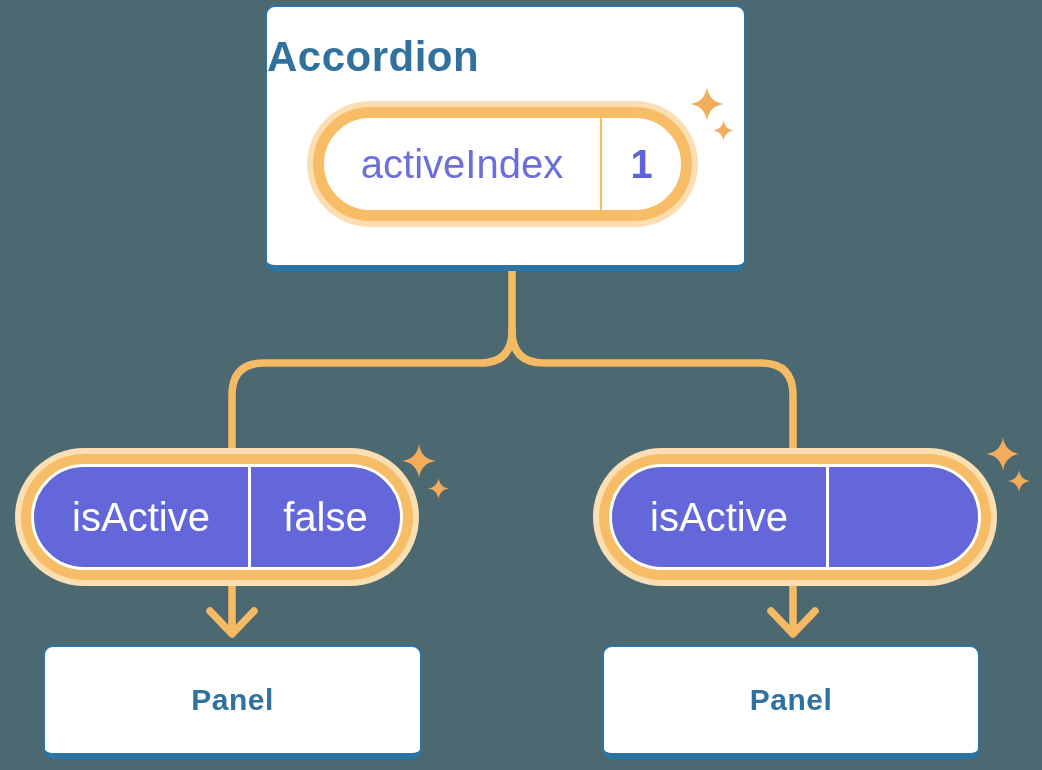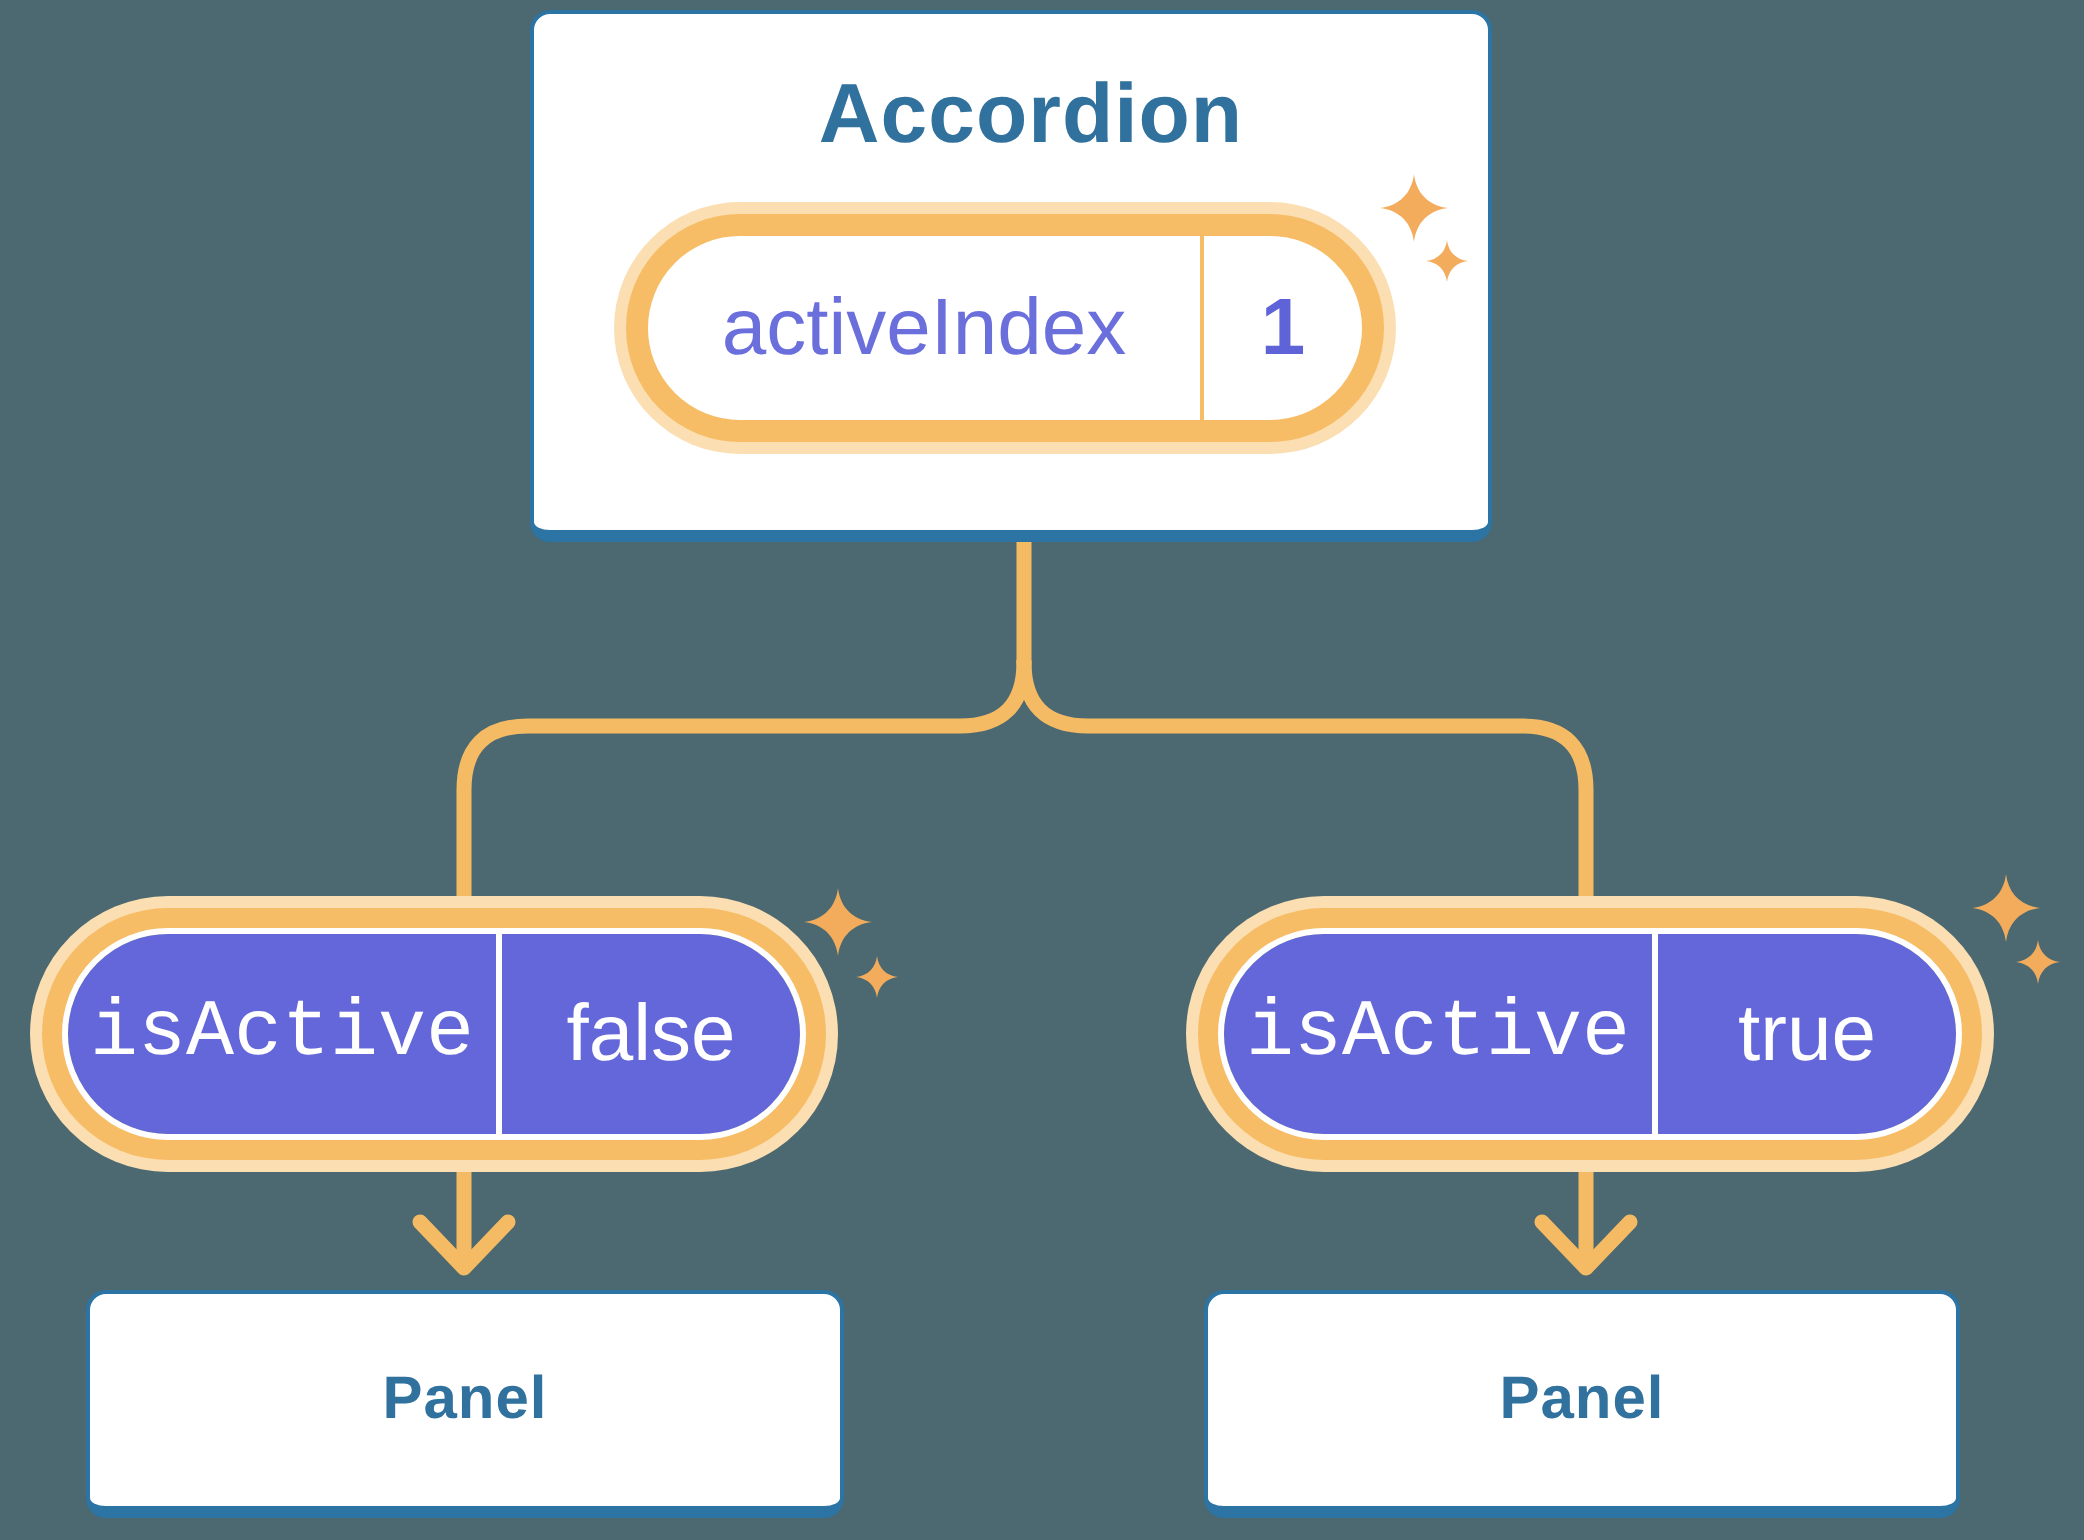--- a/index.html
+++ b/index.html
@@ -21,27 +21,26 @@
     position:absolute;
     background:#ffffff;
     border:2px solid #2B74A3;
     border-bottom-width:6px;
     border-radius:10px;
     box-sizing:border-box;
     z-index:2;
   }
   .accordion-card{left:265px;top:5px;width:481px;height:266px;}
   .card-title{
-    text-align:center;
+    text-align:left;
     margin-top:26px;
     font-size:42px;
     font-weight:600;
     color:#31719E;
     letter-spacing:0.5px;
-    padding-left:20px;
   }
   .panel-card{
     display:flex;align-items:center;justify-content:center;
     font-size:30px;font-weight:600;color:#31719E;
     letter-spacing:0.5px;
   }
   .panel-left{left:43px;top:645px;width:379px;height:114px;}
   .panel-right{left:602px;top:645px;width:378px;height:114px;}
   
   .state-pill{
@@ -76,21 +75,21 @@
     display:flex;
     z-index:2;
     overflow:hidden;
   }
   .prop-pill-left{left:31px;top:464px;}
   .prop-pill-right{left:609px;top:464px;}
   .prop-pill .cell{
     display:flex;align-items:center;justify-content:center;
     font-size:40px;color:#ffffff;
   }
-  .prop-pill .cell.label{width:214px;font-family:Liberation Mono, monospace;}
+  .prop-pill .cell.label{width:214px;}
   .prop-pill .cell.value{flex:1;font-weight:400;}
   .prop-pill .divider{width:3px;background:#ffffff;}
   
   .sparkle{position:absolute;z-index:3;}
 </style>
 </head>
 <body>
 
 <div class="stage">
 
@@ -132,21 +131,20 @@
   <svg class="sparkle" style="left:402px;top:444px" width="34" height="34" viewBox="0 0 24 24">
     <path fill="#F2AC5B" d="M12 0C12.8 6.8 17.2 11.2 24 12C17.2 12.8 12.8 17.2 12 24C11.2 17.2 6.8 12.8 0 12C6.8 11.2 11.2 6.8 12 0Z"></path>
   </svg>
   <svg class="sparkle" style="left:428px;top:478px" width="21" height="21" viewBox="0 0 24 24">
     <path fill="#F2AC5B" d="M12 0C12.8 6.8 17.2 11.2 24 12C17.2 12.8 12.8 17.2 12 24C11.2 17.2 6.8 12.8 0 12C6.8 11.2 11.2 6.8 12 0Z"></path>
   </svg>
 
   <div class="prop-pill prop-pill-right">
     <div class="cell label">isActive</div>
     <div class="divider"></div>
-    <div class="cell value">true</div>
   </div>
 
   <svg class="sparkle" style="left:986px;top:437px" width="34" height="34" viewBox="0 0 24 24">
     <path fill="#F2AC5B" d="M12 0C12.8 6.8 17.2 11.2 24 12C17.2 12.8 12.8 17.2 12 24C11.2 17.2 6.8 12.8 0 12C6.8 11.2 11.2 6.8 12 0Z"></path>
   </svg>
   <svg class="sparkle" style="left:1008px;top:470px" width="22" height="22" viewBox="0 0 24 24">
     <path fill="#F2AC5B" d="M12 0C12.8 6.8 17.2 11.2 24 12C17.2 12.8 12.8 17.2 12 24C11.2 17.2 6.8 12.8 0 12C6.8 11.2 11.2 6.8 12 0Z"></path>
   </svg>
 
   <div class="card panel-card panel-left">Panel</div>

